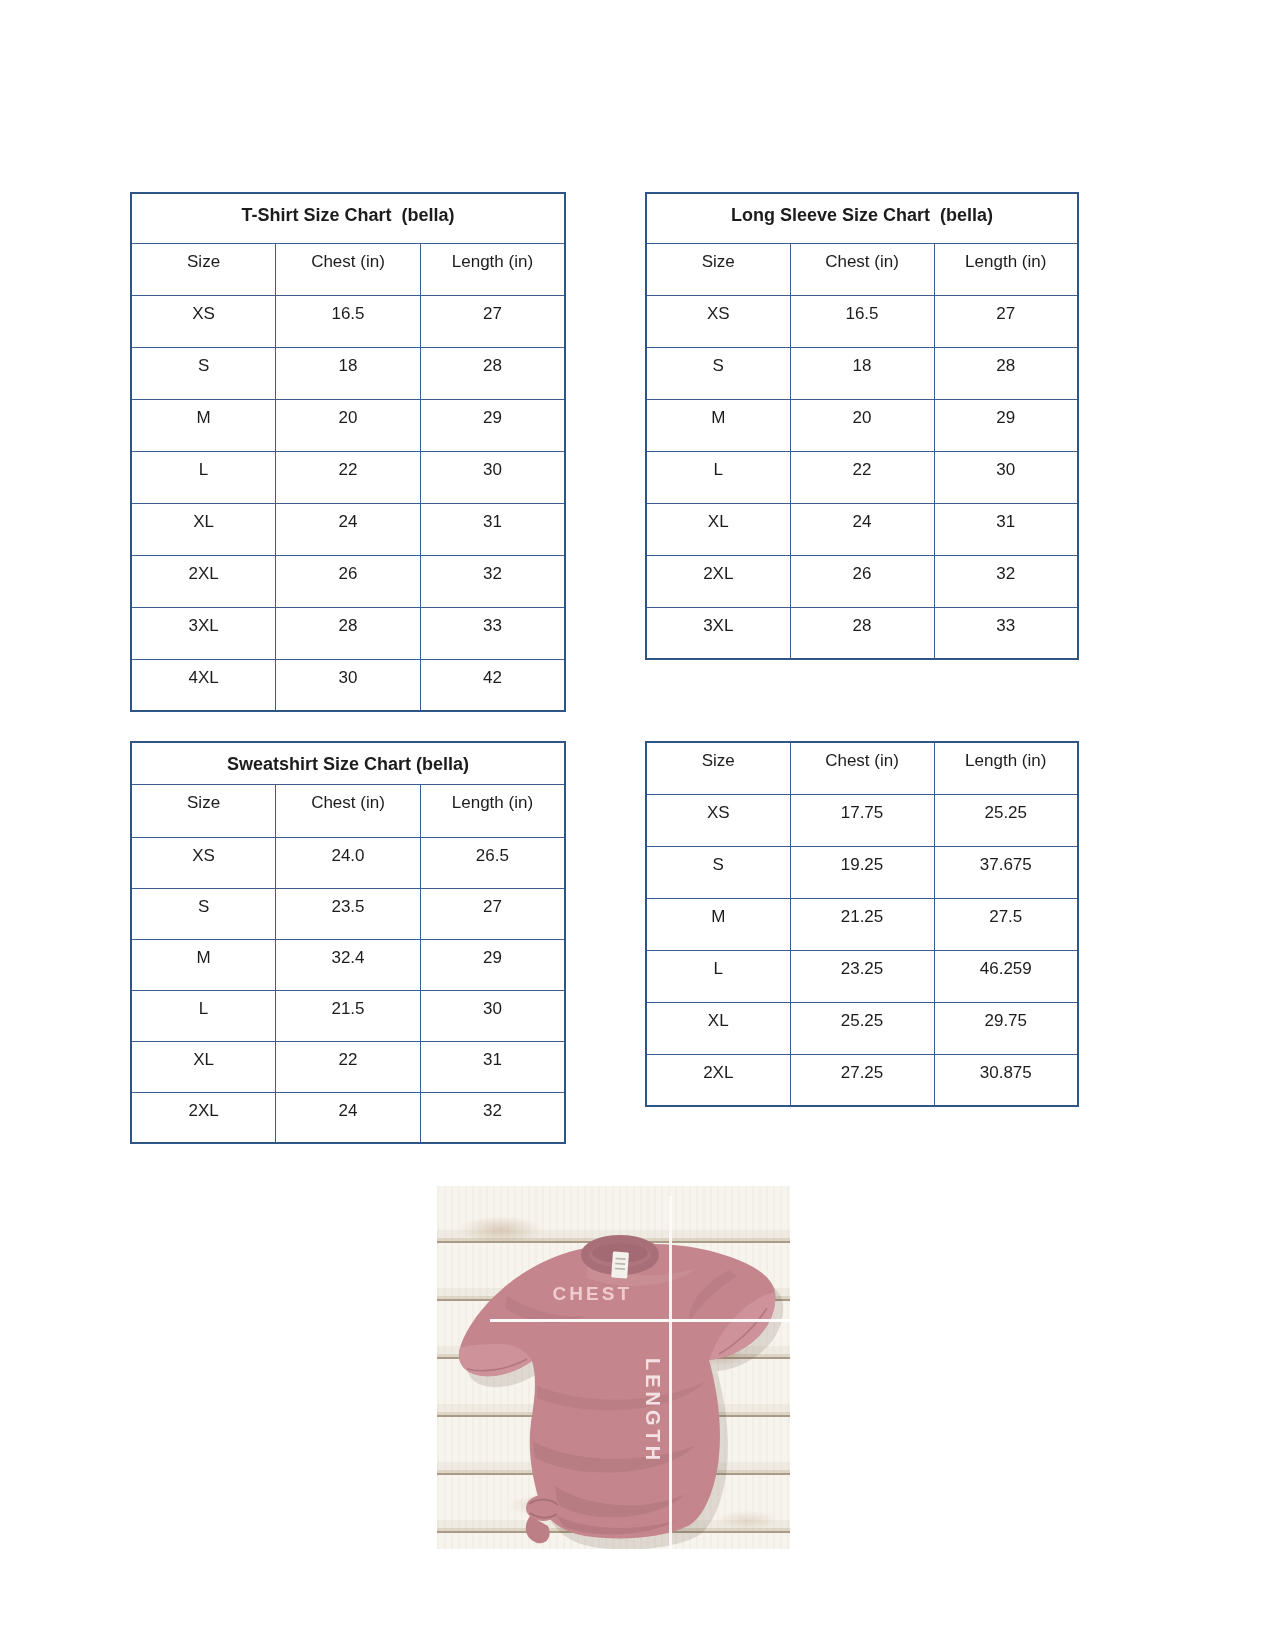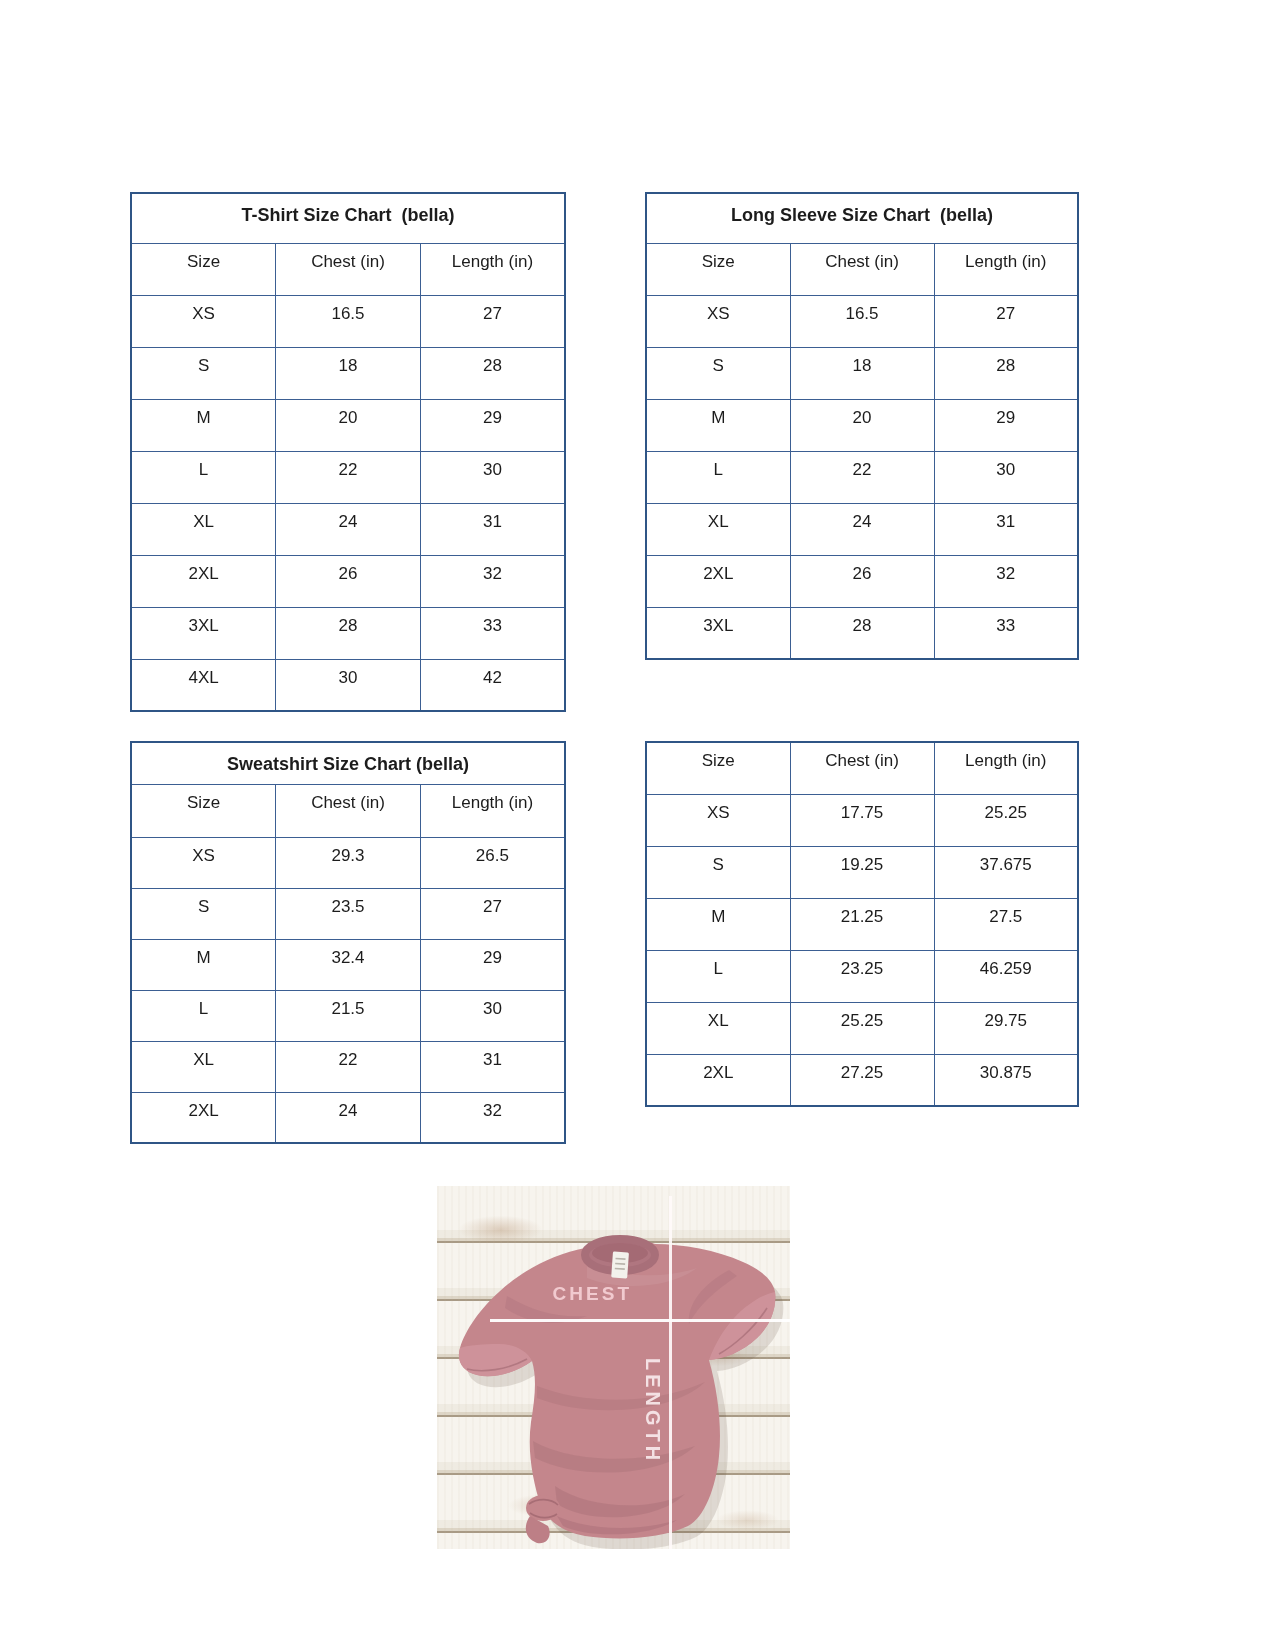--- a/index.html
+++ b/index.html
@@ -181,21 +181,21 @@
       <tr class="row-title">
         <td colspan="3">Sweatshirt Size Chart (bella)</td>
       </tr>
       <tr class="row-head">
         <td>Size</td>
         <td>Chest (in)</td>
         <td>Length (in)</td>
       </tr>
     <tr>
           <td>XS</td>
-          <td>29.3</td>
+          <td>24.0</td>
           <td>26.5</td>
         </tr>
         <tr>
           <td>S</td>
           <td>23.5</td>
           <td>27</td>
         </tr>
         <tr>
           <td>M</td>
           <td>32.4</td>

